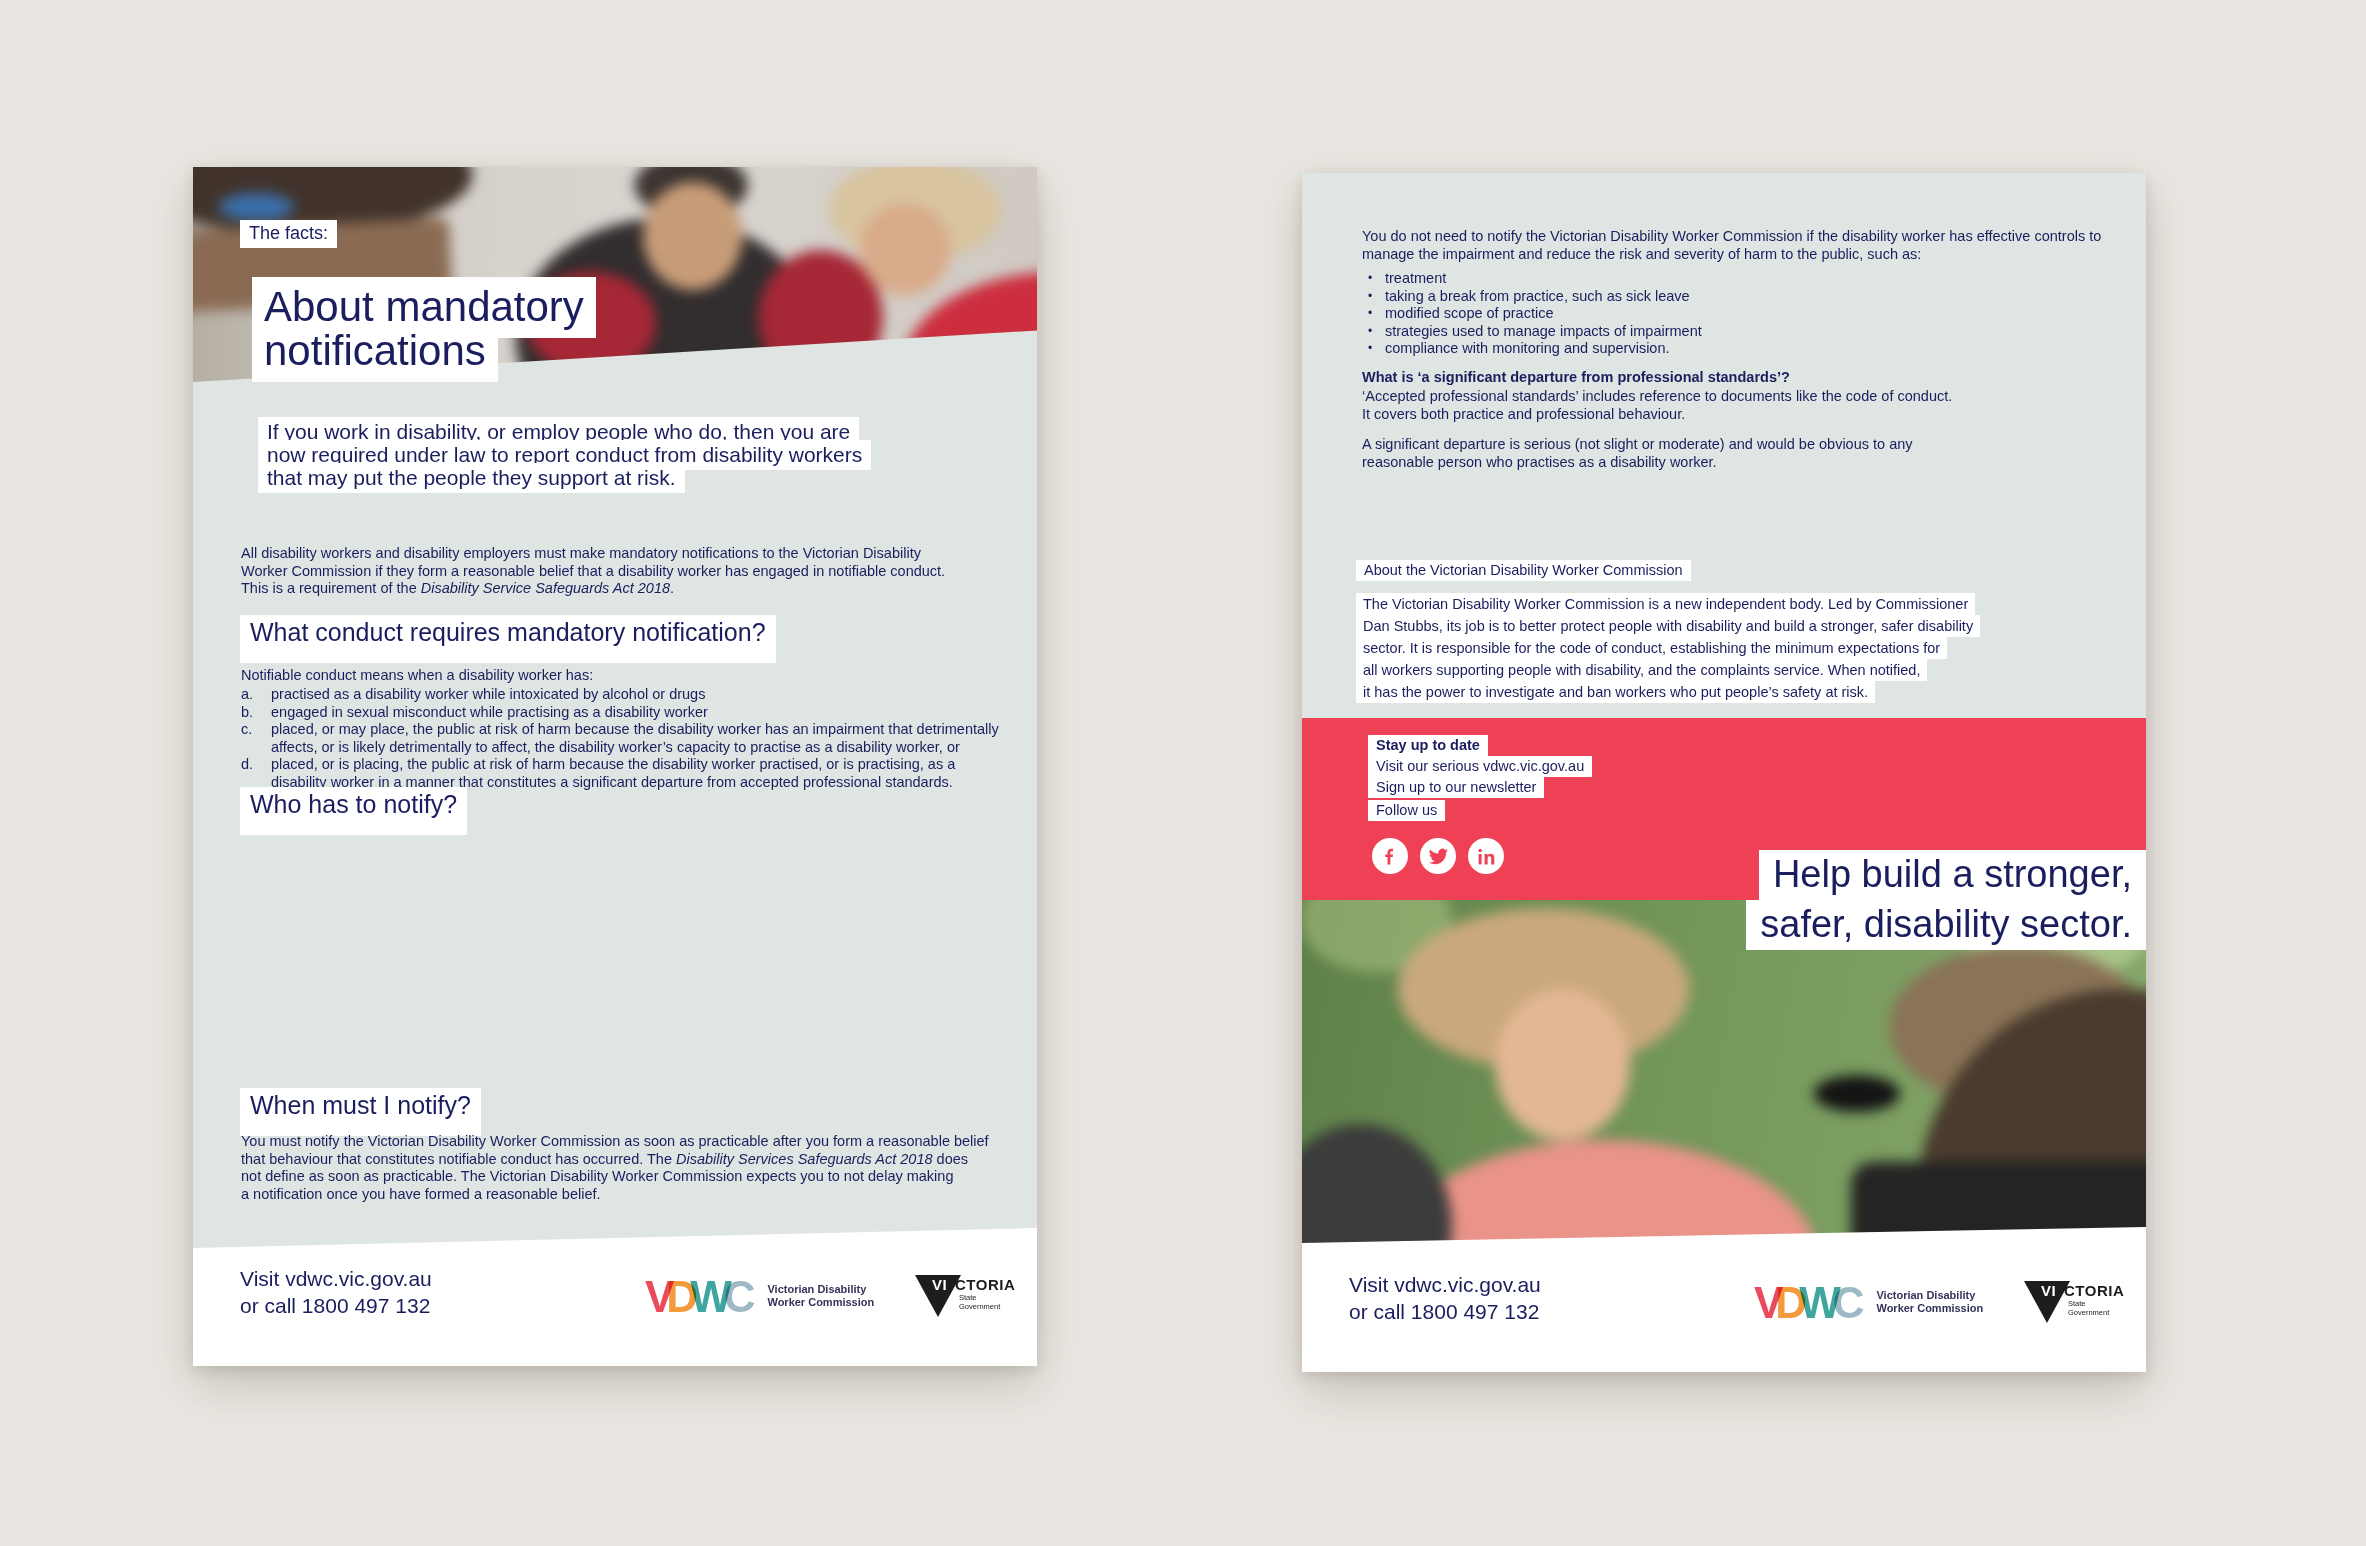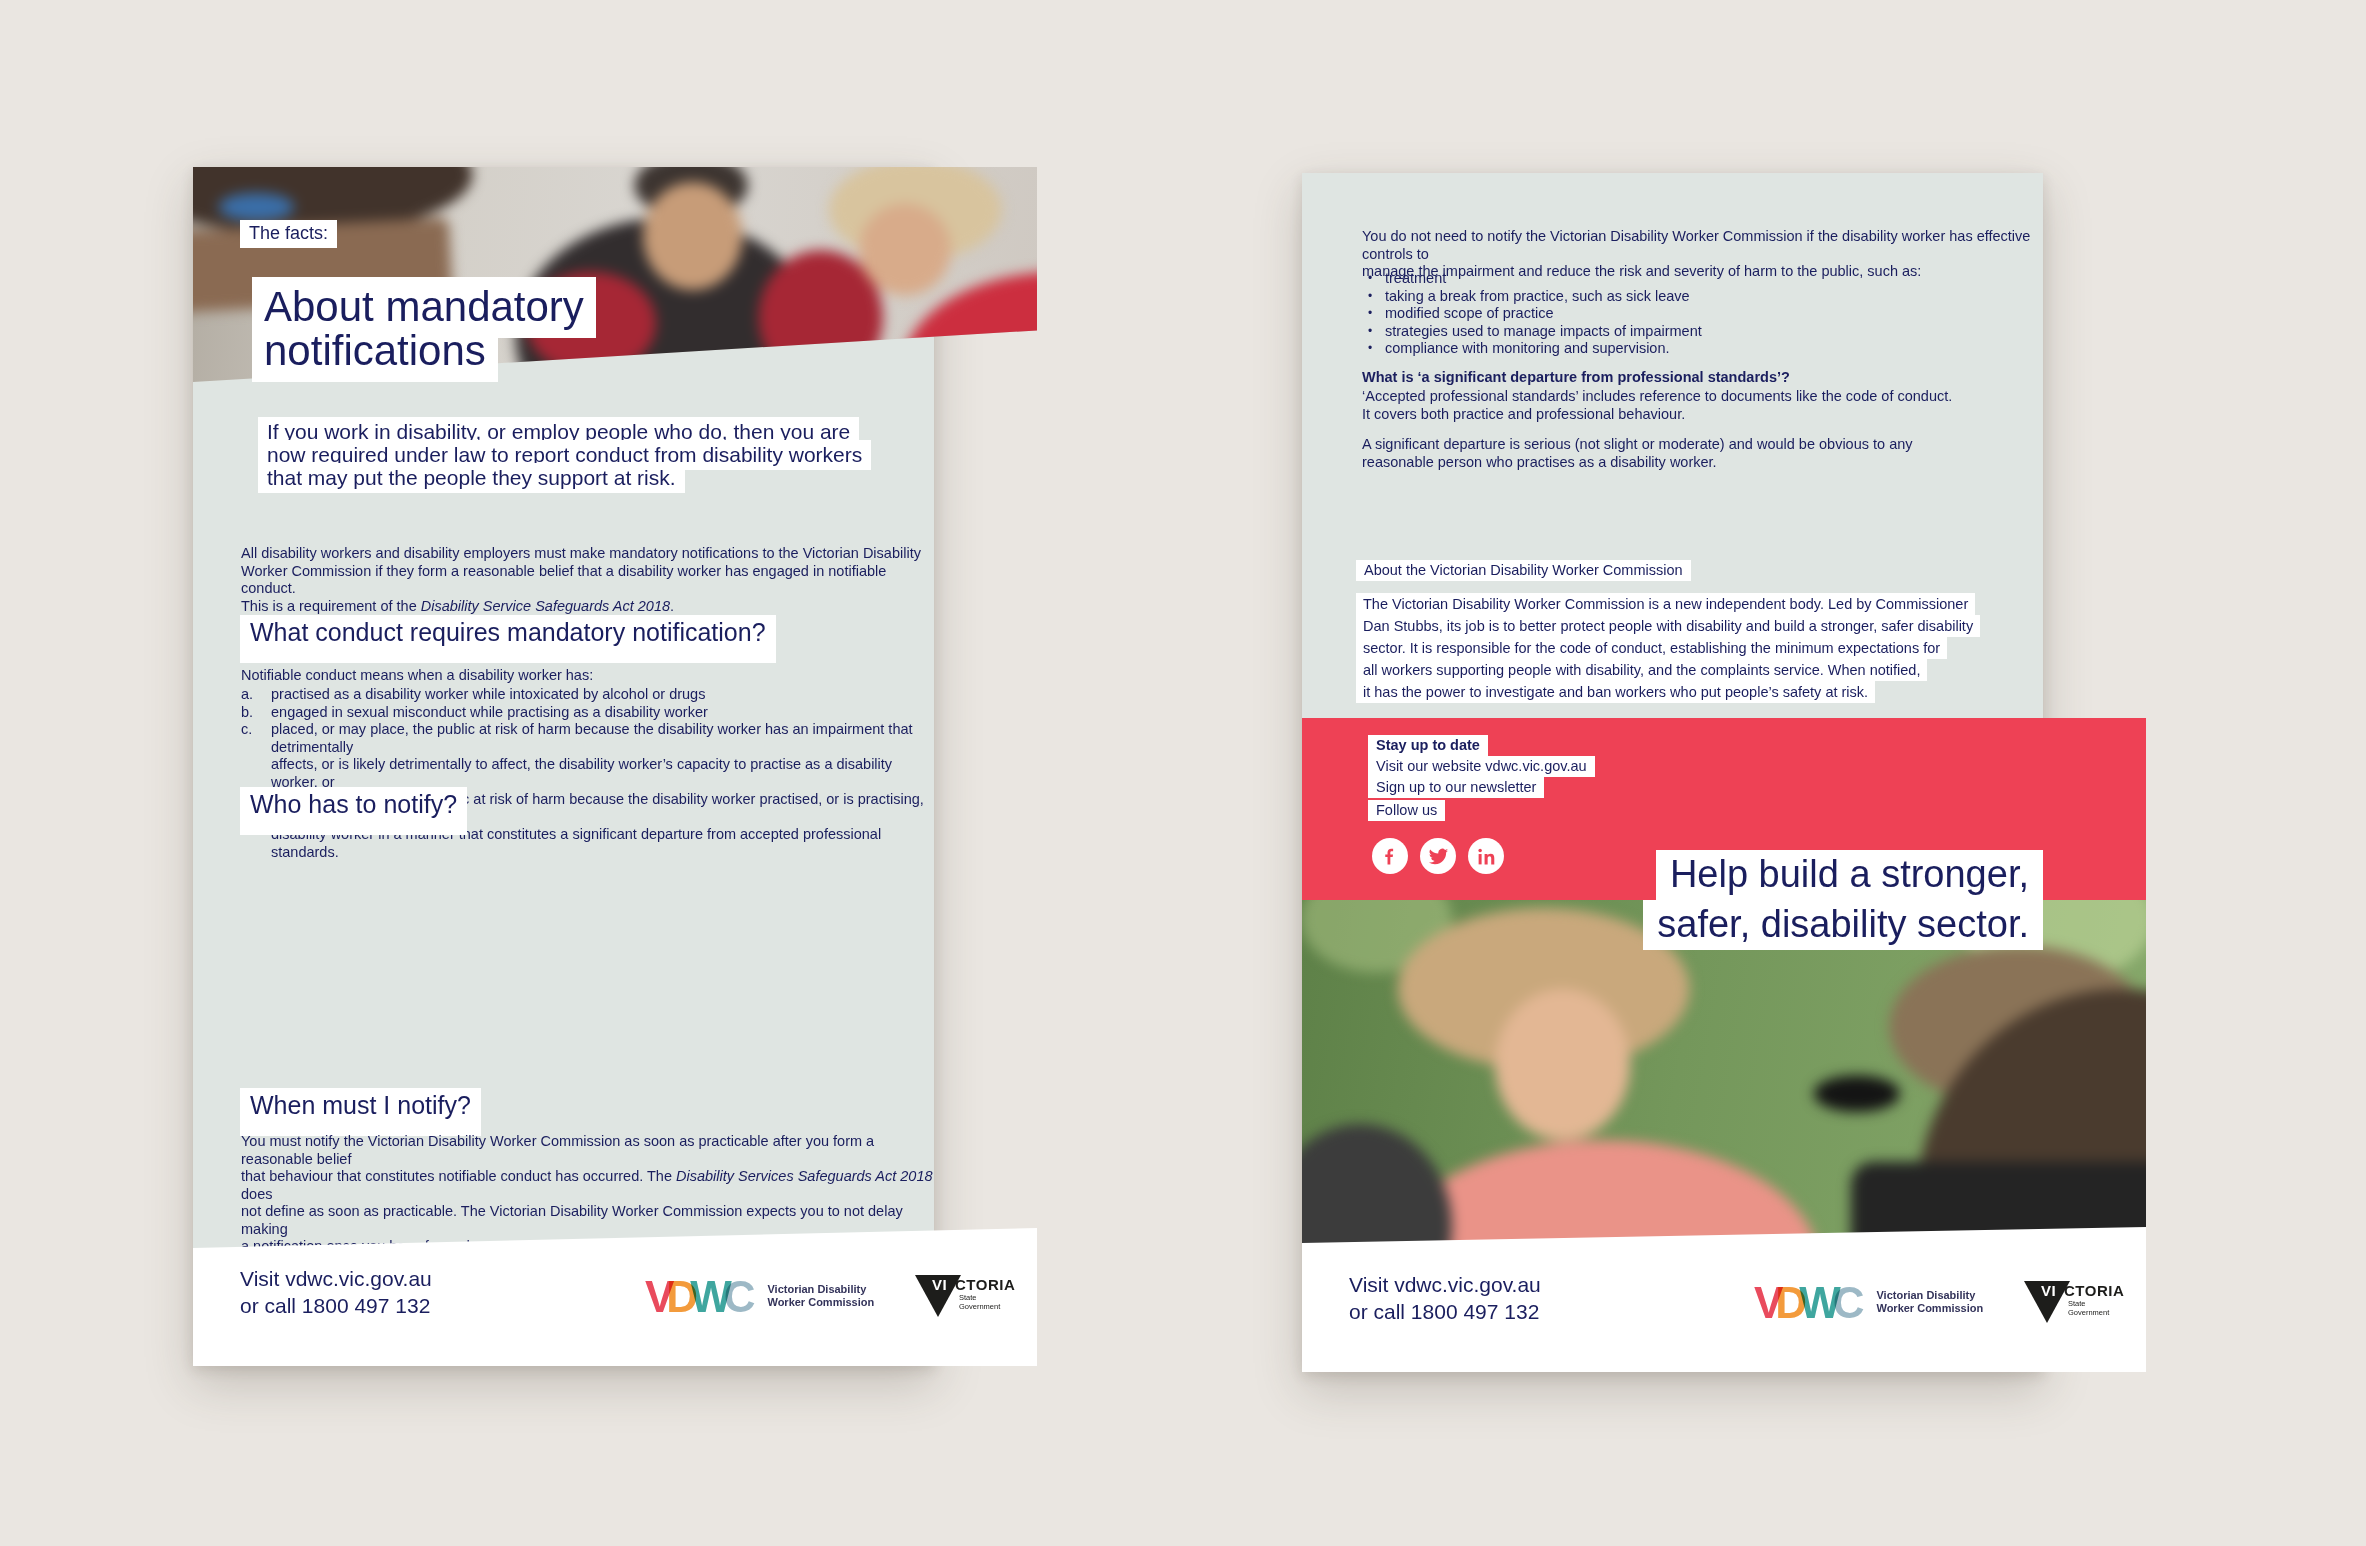--- a/index.html
+++ b/index.html
@@ -4,21 +4,21 @@
 <style>
   * { margin:0; padding:0; box-sizing:border-box; }
   body {
     width:2366px; height:1546px; position:relative;
     background:var(--background,#eae6e1);
     font-family:"Liberation Sans","DejaVu Sans",sans-serif;
     color:var(--navy,#1a1e5e);
     overflow:hidden;
   }
   .page {
-    position:absolute; width:741px; height:1199px;
+    position:absolute; width:844px; height:1199px;
     background:var(--page,#dfe5e2);
     box-shadow:0 18px 45px rgba(70,60,45,.22), 0 4px 12px rgba(70,60,45,.14);
   }
   #page-left  { left:193px; top:167px; }
   #page-right { left:1302px; top:173px; }
 
   .abs { position:absolute; }
   .pre { white-space:pre-line; }
   .body-text { font-size:14.5px; line-height:17.5px; white-space:pre-line; }
   .hl {
@@ -238,21 +238,21 @@
   <div class="abs" style="left:54px;top:420px;max-width:740px;font-size:14.5px;line-height:22px;">
     <span class="hl" style="padding:3px 7px;">The Victorian Disability Worker Commission is a new independent body. Led by Commissioner
 Dan Stubbs, its job is to better protect people with disability and build a stronger, safer disability
 sector. It is responsible for the code of conduct, establishing the minimum expectations for
 all workers supporting people with disability, and the complaints service. When notified,
 it has the power to investigate and ban workers who put people’s safety at risk.</span>
   </div>
 
   <div class="abs" id="red-band">
     <div class="red-line" style="top:20px;"><span class="hl bold">Stay up to date</span></div>
-    <div class="red-line" style="top:41px;"><span class="hl">Visit our website vdwc.vic.gov.au</span></div>
+    <div class="red-line" style="top:41px;"><span class="hl">Visit our serious vdwc.vic.gov.au</span></div>
     <div class="red-line" style="top:62px;"><span class="hl">Sign up to our newsletter</span></div>
     <div class="red-line" style="top:85px;"><span class="hl">Follow us</span></div>
     <div class="socials">
       <div class="soc">
         <svg viewBox="0 0 24 24">
             <path d="M15.5 3h-2.6C10.2 3 8.6 4.8 8.6 7.4v2.2H6v3.1h2.6V21h3.2v-8.3h2.7l.4-3.1h-3.1V7.7c0-.9.3-1.6 1.6-1.6h1.6V3z"></path>
           </svg>
       </div>
       <div class="soc">
         <svg viewBox="0 0 24 24">

